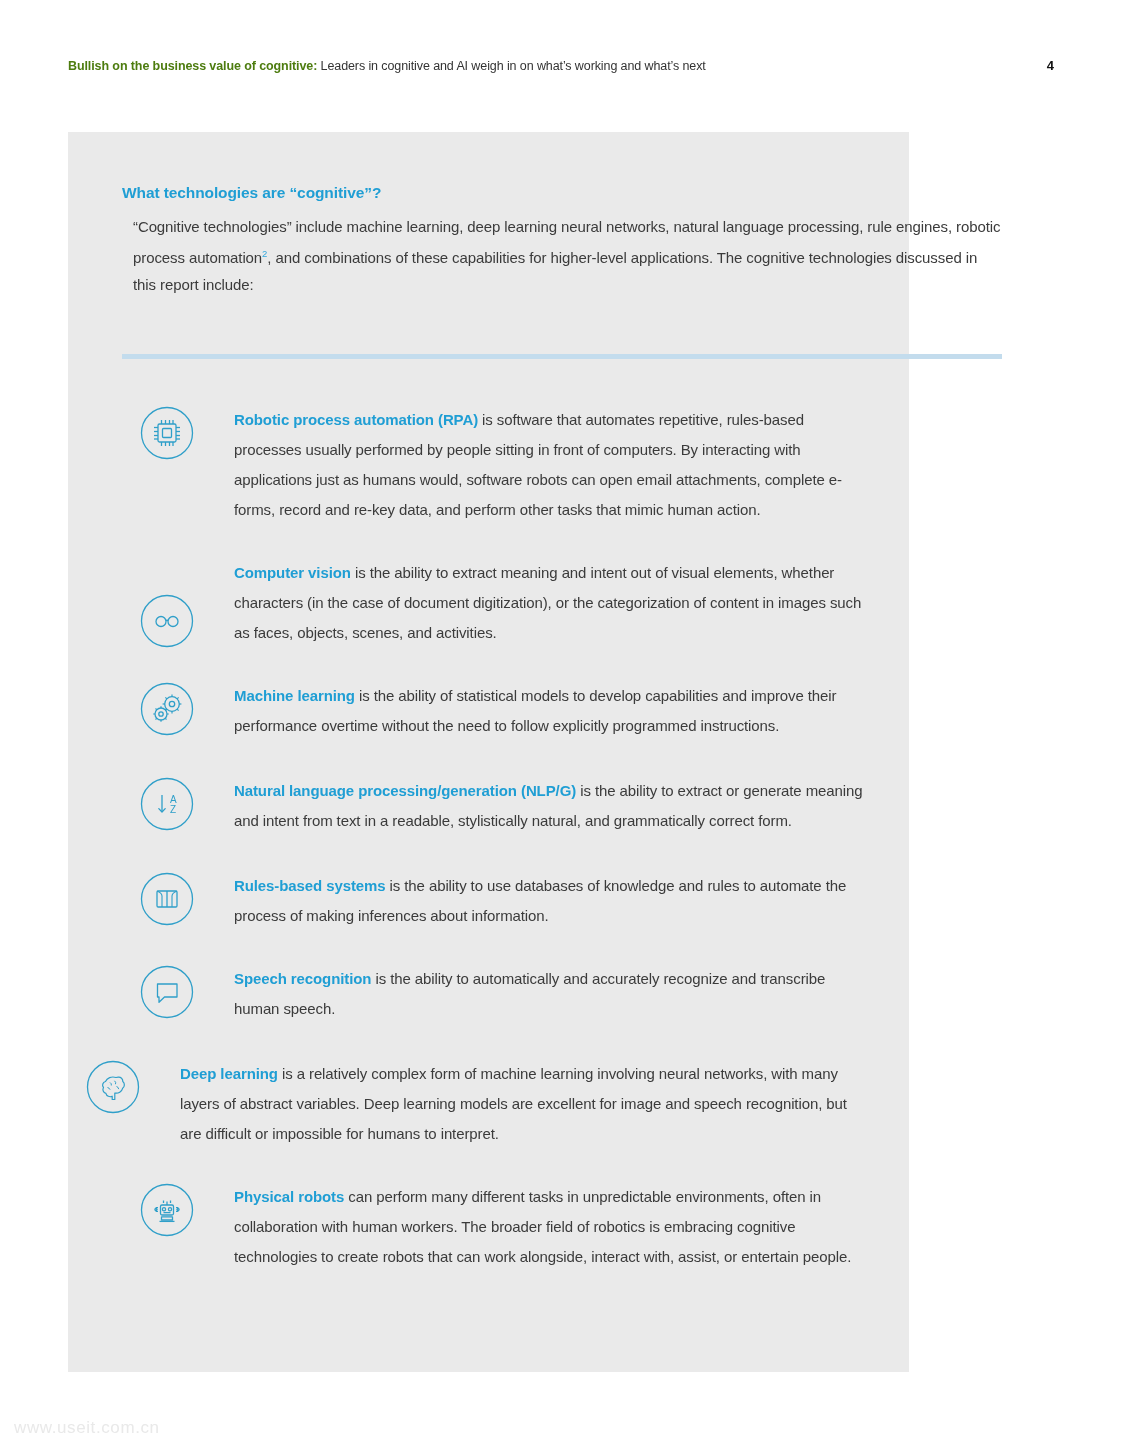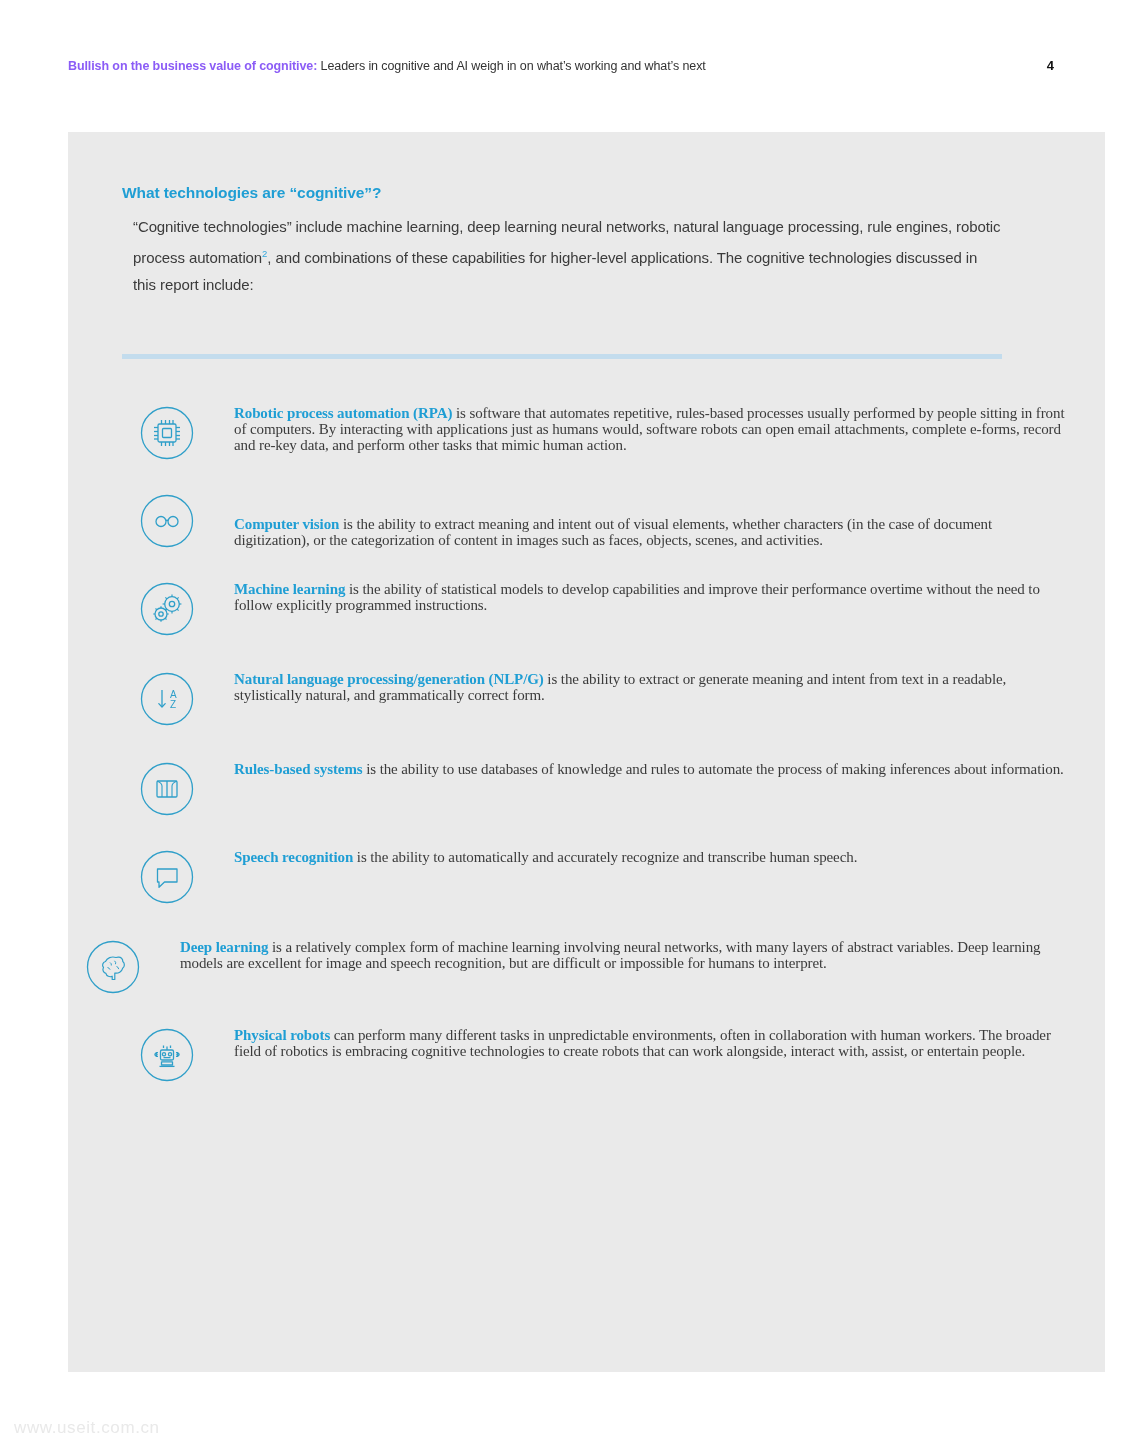--- a/index.html
+++ b/index.html
@@ -26,38 +26,38 @@
     justify-content: space-between;
   }
   .header-text {
     font-size: 12.5px;
     color: #2b2b2b;
     letter-spacing: -0.1px;
     white-space: nowrap;
   }
   .header-text .hdr-bold {
     font-weight: bold;
-    color: #8b5cf6;
+    color: #4d7c0f;
   }
   .header-text .hdr-light {
     font-weight: normal;
     color: #333333;
   }
   .page-number {
     font-size: 13px;
     font-weight: bold;
     color: #111111;
   }
 
   
   .panel {
     position: absolute;
     left: 68px;
     top: 132px;
-    width: 1037px;
+    width: 841px;
     height: 1240px;
     background: #eaeaea;
   }
 
   .intro {
     position: absolute;
     left: 54px;
     top: 52px;
     width: 890px;
   }
@@ -112,25 +112,24 @@
     margin-top: 2px;
   }
   .def-icon svg {
     display: block;
     width: 54px;
     height: 54px;
   }
   .def-text {
     flex: 1 1 auto;
     font-size: 15px;
-    line-height: 16px;
+    line-height: 30px;
     color: #3b3b3b;
     letter-spacing: -0.1px;
     padding-top: 1px;
-    font-family: Liberation Serif, serif;
   }
   .def-term {
     font-weight: bold;
     color: #1f9ed4;
   }
 
   
   .item-rpa      { margin-bottom: 32px; }
   .item-cv       { margin-bottom: 32px; align-items: flex-end; }
   .item-ml       { margin-bottom: 34px; }

